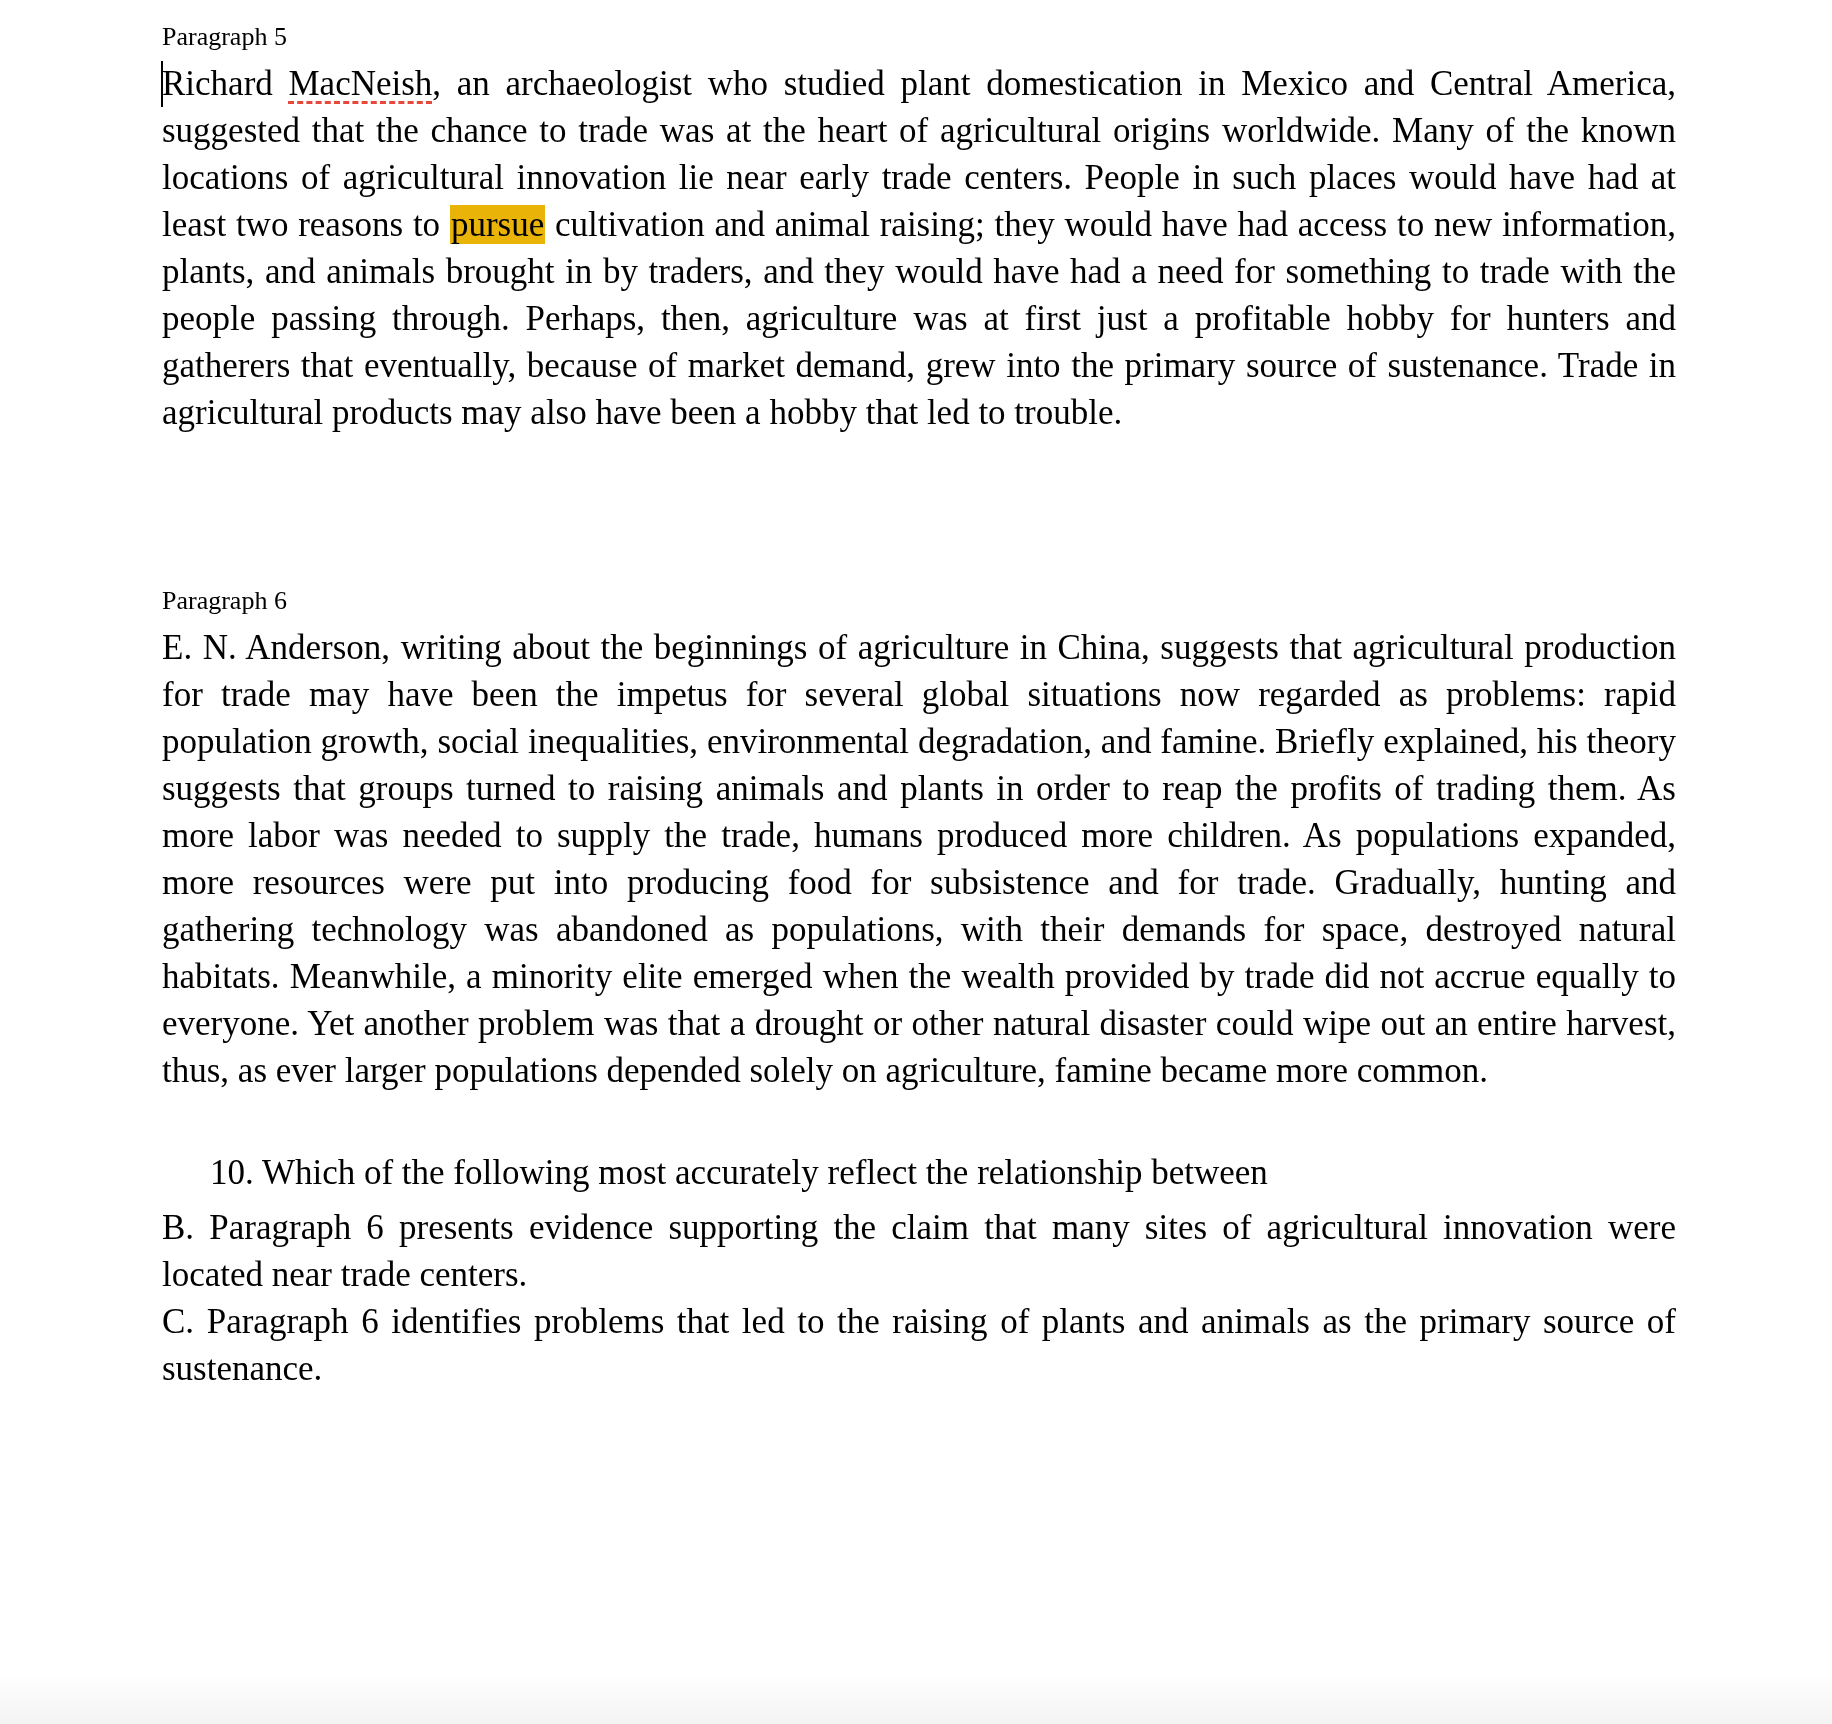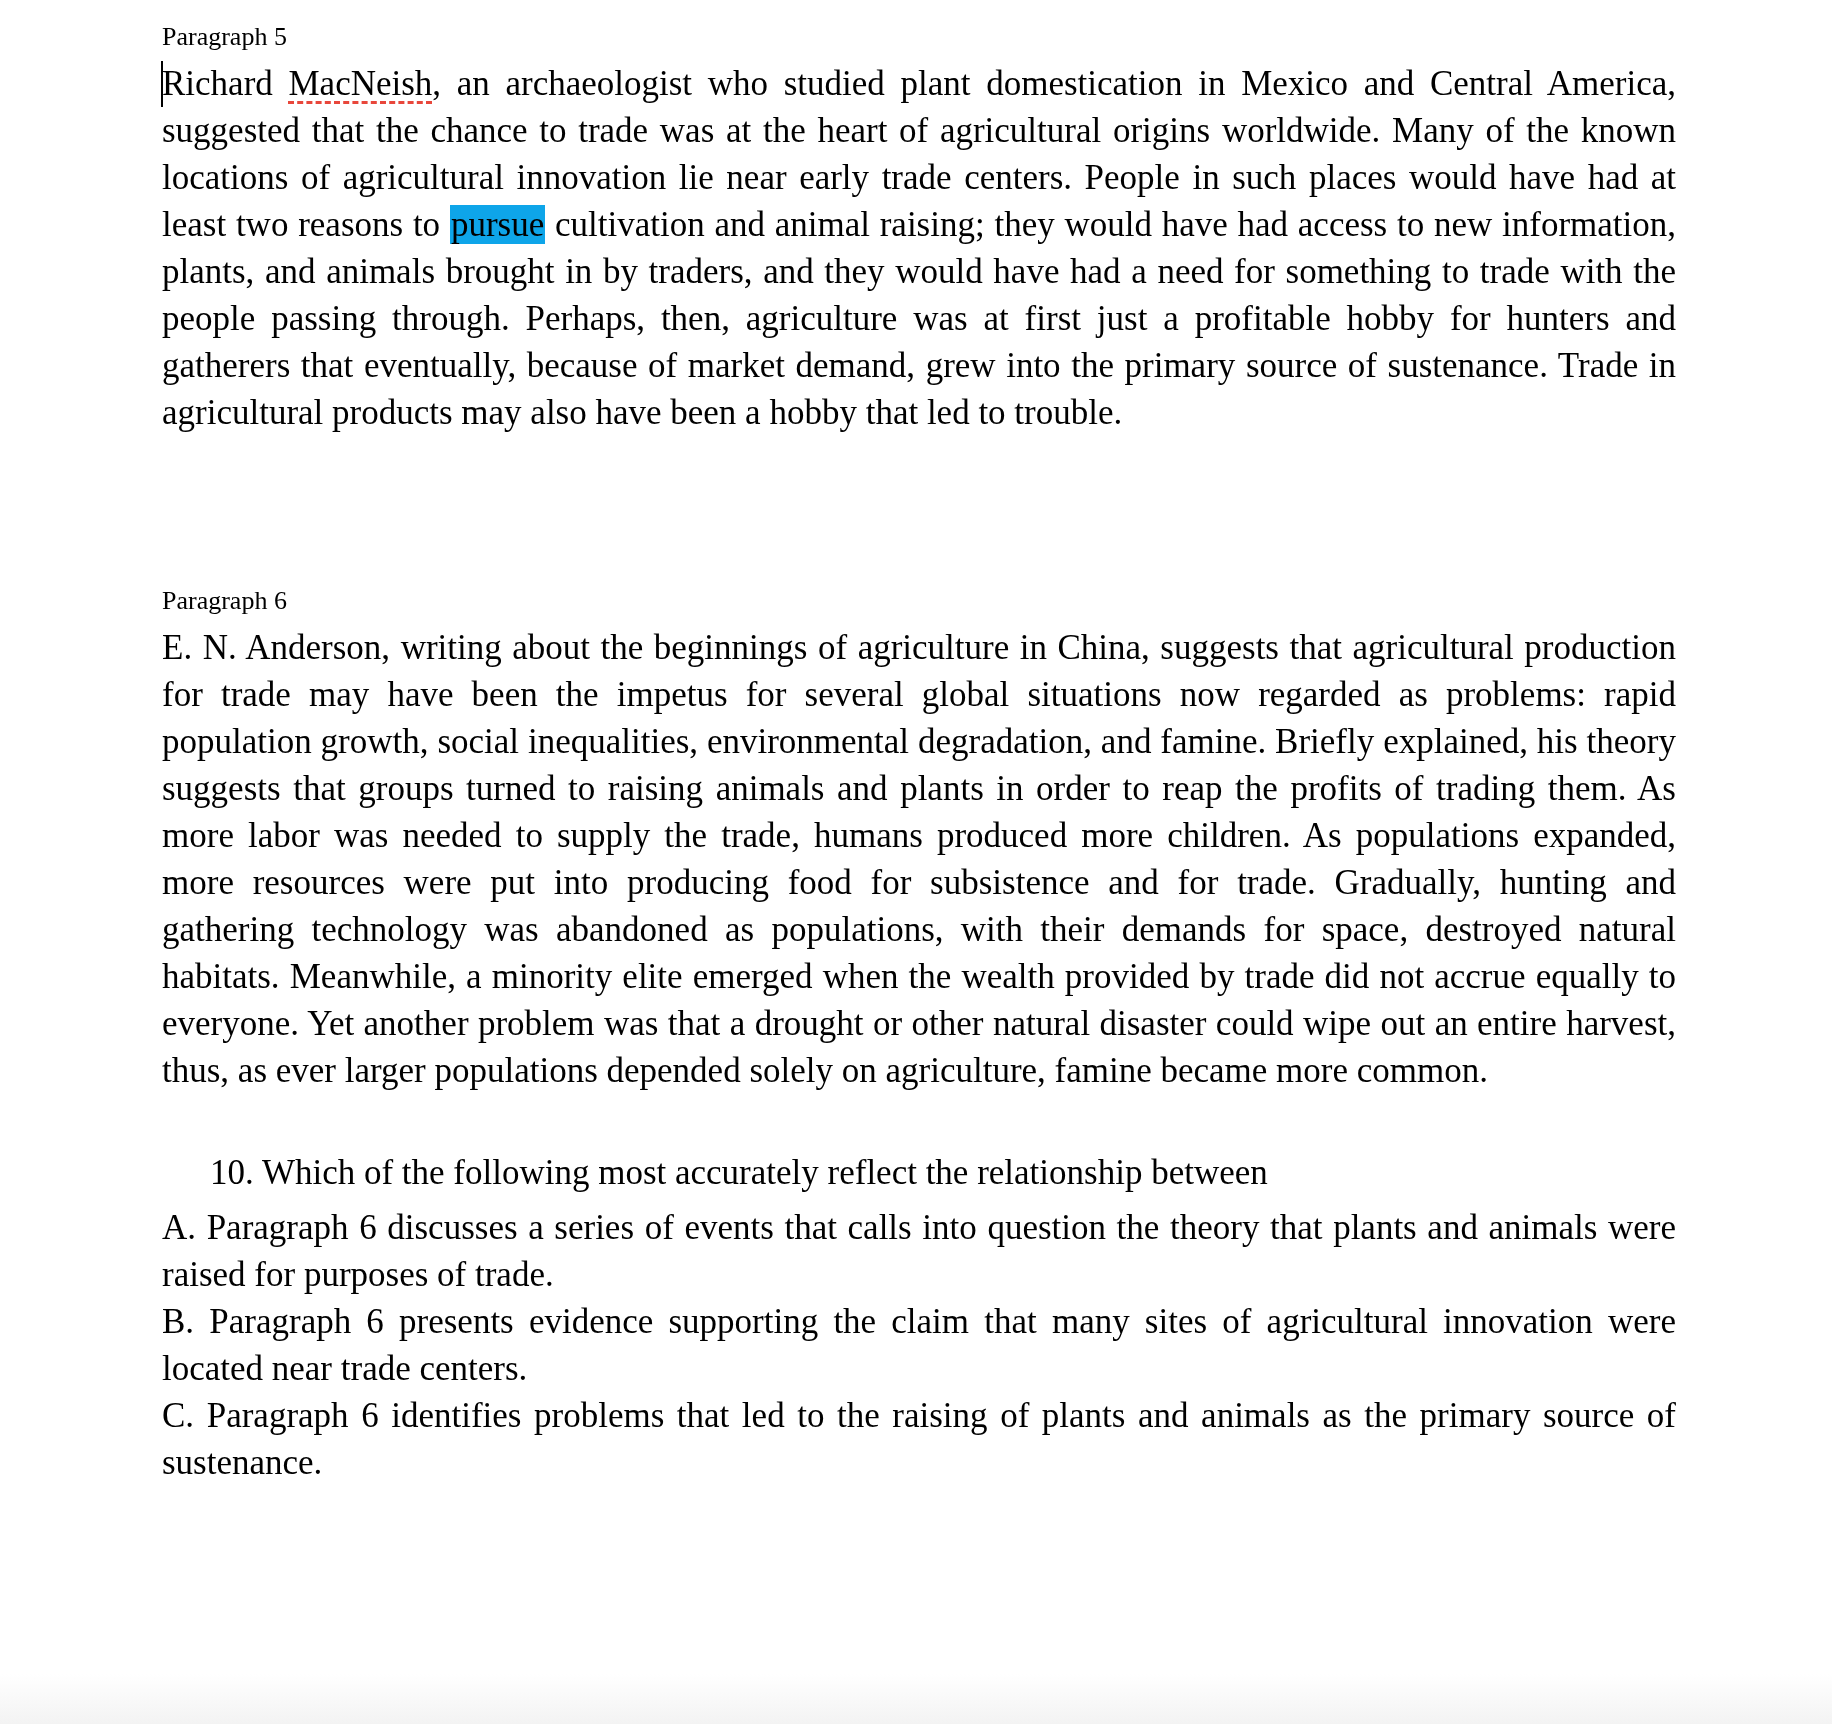--- a/index.html
+++ b/index.html
@@ -46,21 +46,21 @@
     height: 46px;
     background: #000000;
   }
   .misspelled {
     text-decoration: underline dashed;
     text-decoration-color: #e8473b;
     text-decoration-thickness: 3px;
     text-underline-offset: 6px;
   }
   .highlight {
-    background: #0ea5e9;
+    background: #eab308;
     padding: 0 1px;
   }
   .question {
     margin: 8px;
     padding-left: 40px;
     text-align: left;
   }
   .question-line2 {
     display: block;
   }
@@ -95,20 +95,19 @@
   <div class="gap-3"></div>
 
   <h2 class="heading">Paragraph 6</h2>
   <p class="body-text">E. N. Anderson, writing about the beginnings of agriculture in China, suggests that agricultural production for trade may have been the impetus for several global situations now regarded as problems: rapid population growth, social inequalities, environmental degradation, and famine. Briefly explained, his theory suggests that groups turned to raising animals and plants in order to reap the profits of trading them. As more labor was needed to supply the trade, humans produced more children. As populations expanded, more resources were put into producing food for subsistence and for trade. Gradually, hunting and gathering technology was abandoned as populations, with their demands for space, destroyed natural habitats. Meanwhile, a minority elite emerged when the wealth provided by trade did not accrue equally to everyone. Yet another problem was that a drought or other natural disaster could wipe out an entire harvest, thus, as ever larger populations depended solely on agriculture, famine became more common.</p>
 
   <div class="gap-1"></div>
 
   <p class="question"><span>10.</span> <span>Which of the following most accurately reflect the relationship between</span></p>
 
   <ul class="options">
-    <li class="option"><span>A.</span> <span>Paragraph 6 discusses a series of events that calls into question the theory that plants and animals were raised for purposes of trade.</span></li>
     <li class="option"><span>B.</span> <span>Paragraph 6 presents evidence supporting the claim that many sites of agricultural innovation were located near trade centers.</span></li>
     <li class="option"><span>C.</span> <span>Paragraph 6 identifies problems that led to the raising of plants and animals as the primary source of sustenance.</span></li>
   </ul>
 
 </div>
 
 <div class="bottom-fade"></div>
 
 </body></html>

